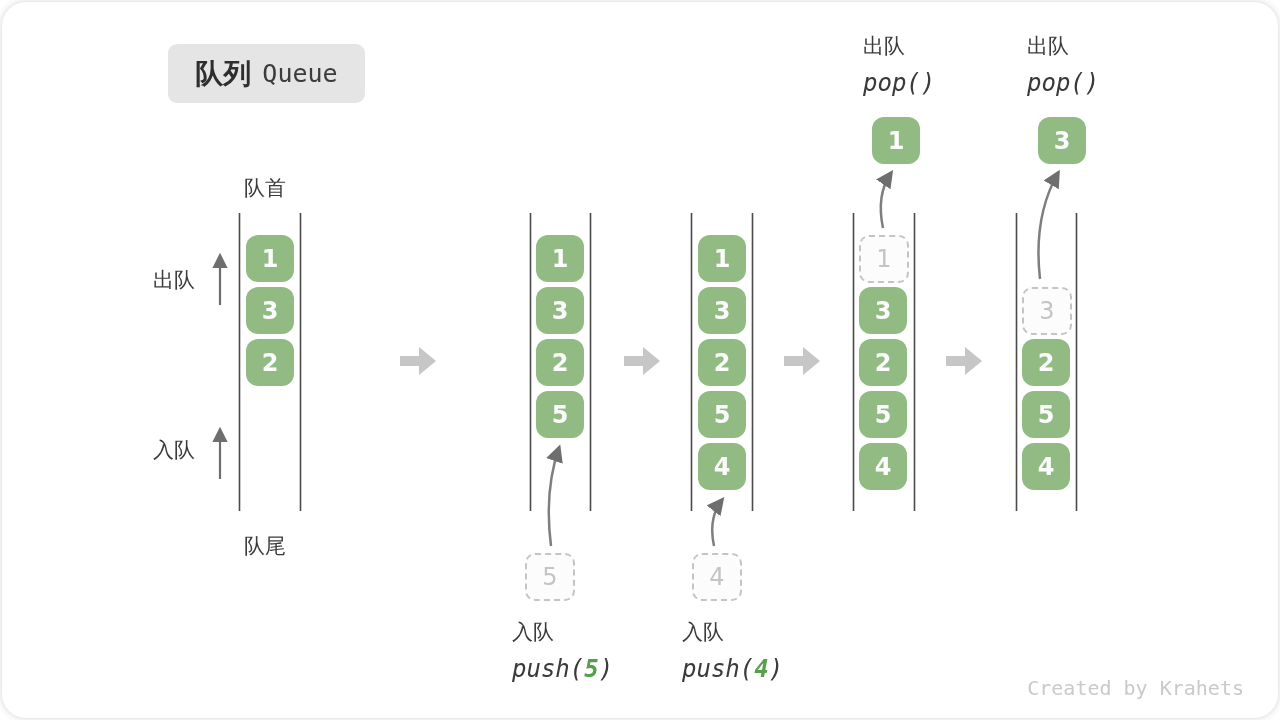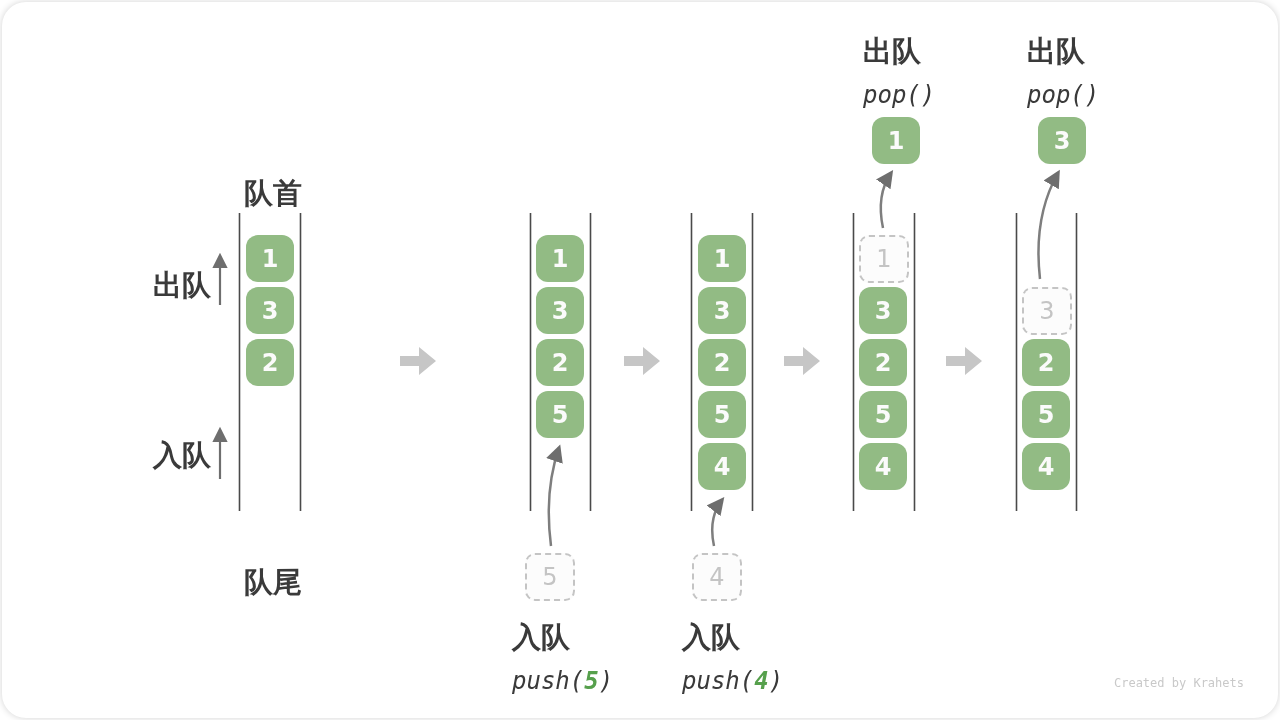--- a/index.html
+++ b/index.html
@@ -21,41 +21,41 @@
   .blockarrow{fill:var(--blockgray);}
   .curve{stroke:var(--curvegray); stroke-width:2.5; fill:none;}
   .uparrow{stroke:#6E6E6E; stroke-width:2.2; fill:none;}
   .badge{
     left:166px; top:42px; width:197px; height:59px;
     background:var(--badgebg); border-radius:9px;
     display:flex; align-items:center; justify-content:center; gap:11px;
   }
   .badge .zh{font-weight:700; font-size:28px; color:#2E2E2E;}
   .badge .en{font-family:"DejaVu Sans Mono",monospace; font-size:25px; color:#3C3C3C;}
-  .zh-label{font-weight:700; font-size:29px; color:var(--dark); white-space:nowrap;}
+  .zh-label{font-weight:400; font-size:21px; color:var(--dark); white-space:nowrap;}
   .mono{font-family:"DejaVu Sans Mono",monospace; white-space:nowrap;}
   .box{
     width:48px; height:47px; border-radius:12px; background:var(--green);
     display:flex; align-items:center; justify-content:center;
     color:var(--boxtext); font-weight:700; font-size:24px;
     font-family:"DejaVu Sans", sans-serif;
   }
   .ghost{
     width:46px; height:44px; border-radius:10px; background:#FCFCFC;
     border:2px dashed var(--ghostgray);
     display:flex; align-items:center; justify-content:center;
     color:var(--ghostgray); font-weight:400; font-size:24px;
     font-family:"DejaVu Sans", sans-serif;
   }
   .oplabel{display:flex; flex-direction:column; gap:9px;}
   .oplabel .code{font-size:24px; color:var(--dark);font-style:italic;}
   .oplabel .arg{color:var(--codegreen); font-weight:700;}
   .watermark{
     right:34px; top:674px; font-family:"DejaVu Sans Mono",monospace;
-    font-size:12px; color:var(--watermark);text-align:right;
+    font-size:20px; color:var(--watermark);text-align:right;
   }
 </style>
 </head>
 <body>
 
 <div class="canvas">
 
   <svg class="overlay" viewBox="0 0 1276 716">
     <defs>
       <marker id="ah" markerWidth="8" markerHeight="8" refX="5.5" refY="3.5" orient="auto">
@@ -85,23 +85,27 @@
 
     <line class="uparrow" x1="218" y1="303" x2="218" y2="254" marker-end="url(#ah)"></line>
     <line class="uparrow" x1="218" y1="477" x2="218" y2="428" marker-end="url(#ah)"></line>
 
     <path class="curve" d="M 549 544 Q 542 489 557 446" marker-end="url(#ah)"></path>
     <path class="curve" d="M 712 544 Q 706 516 720 498" marker-end="url(#ah)"></path>
     <path class="curve" d="M 881 226 Q 874 193 889 171" marker-end="url(#ah)"></path>
     <path class="curve" d="M 1038 277 Q 1031 215 1056 171" marker-end="url(#ah)"></path>
   </svg>
 
+  <div class="abs badge">
+    <span class="zh">队列</span>
+    <span class="en">Queue</span>
+  </div>
 
   <div class="abs zh-label" style="left:242px; top:172px;">队首</div>
-  <div class="abs zh-label" style="left:242px; top:530px;margin-top:31px;">队尾</div>
+  <div class="abs zh-label" style="left:242px; top:530px;">队尾</div>
   <div class="abs zh-label" style="left:151px; top:264px;">出队</div>
   <div class="abs zh-label" style="left:151px; top:434px;">入队</div>
 
   <div>
     <div class="abs box" style="left:244px; top:233px;">1</div>
     <div class="abs box" style="left:244px; top:285px;">3</div>
     <div class="abs box" style="left:244px; top:337px;">2</div>
   </div>
 
   <div>

